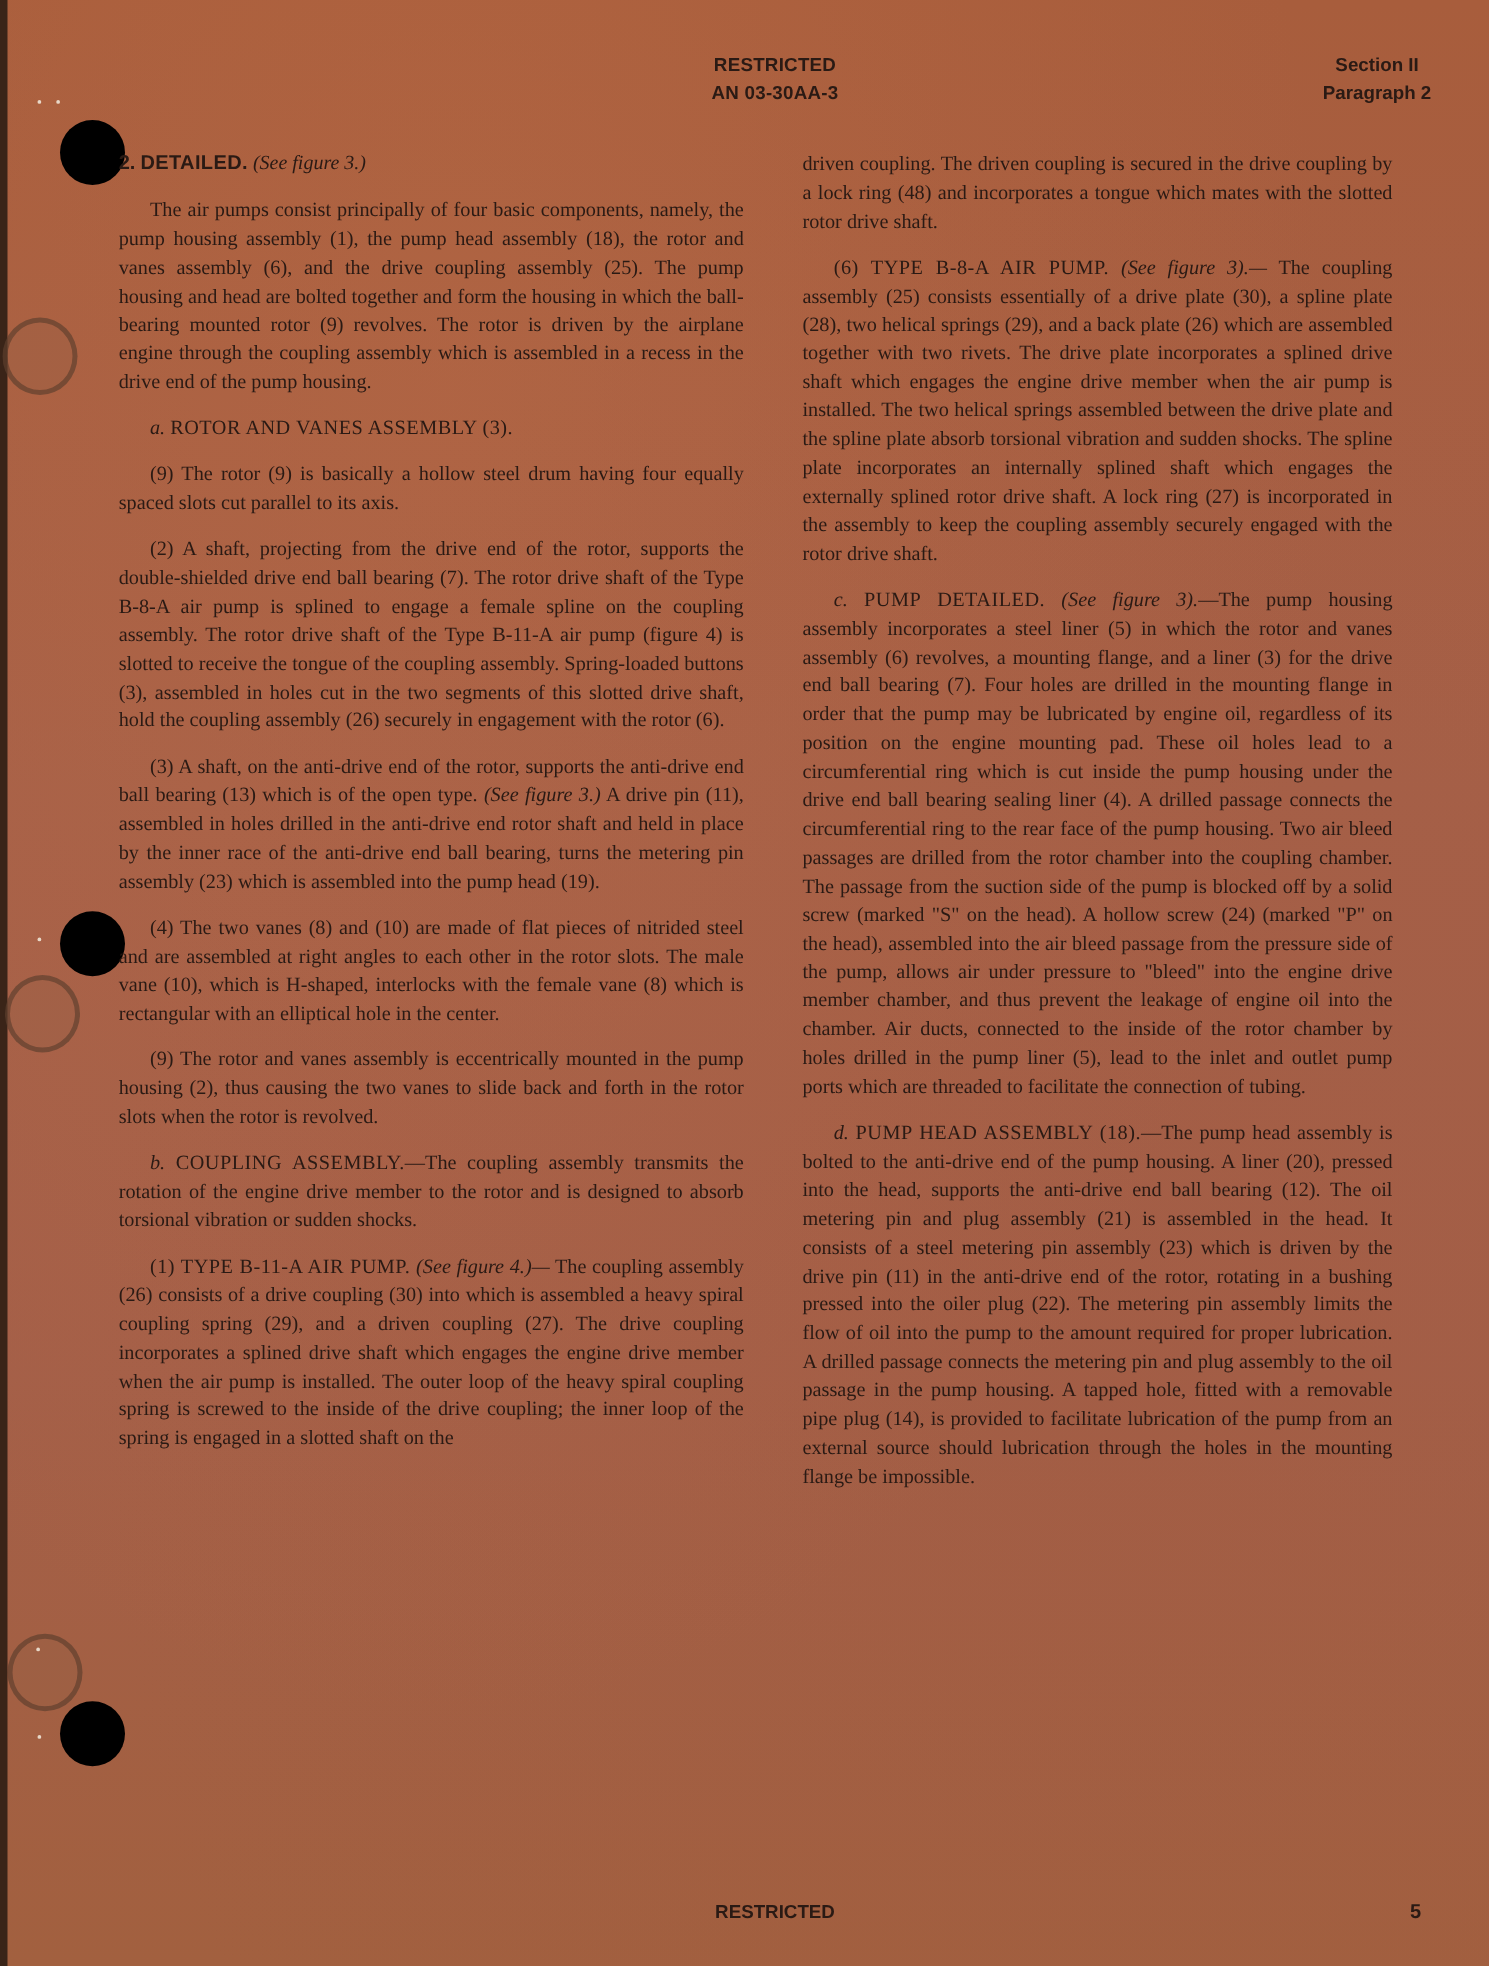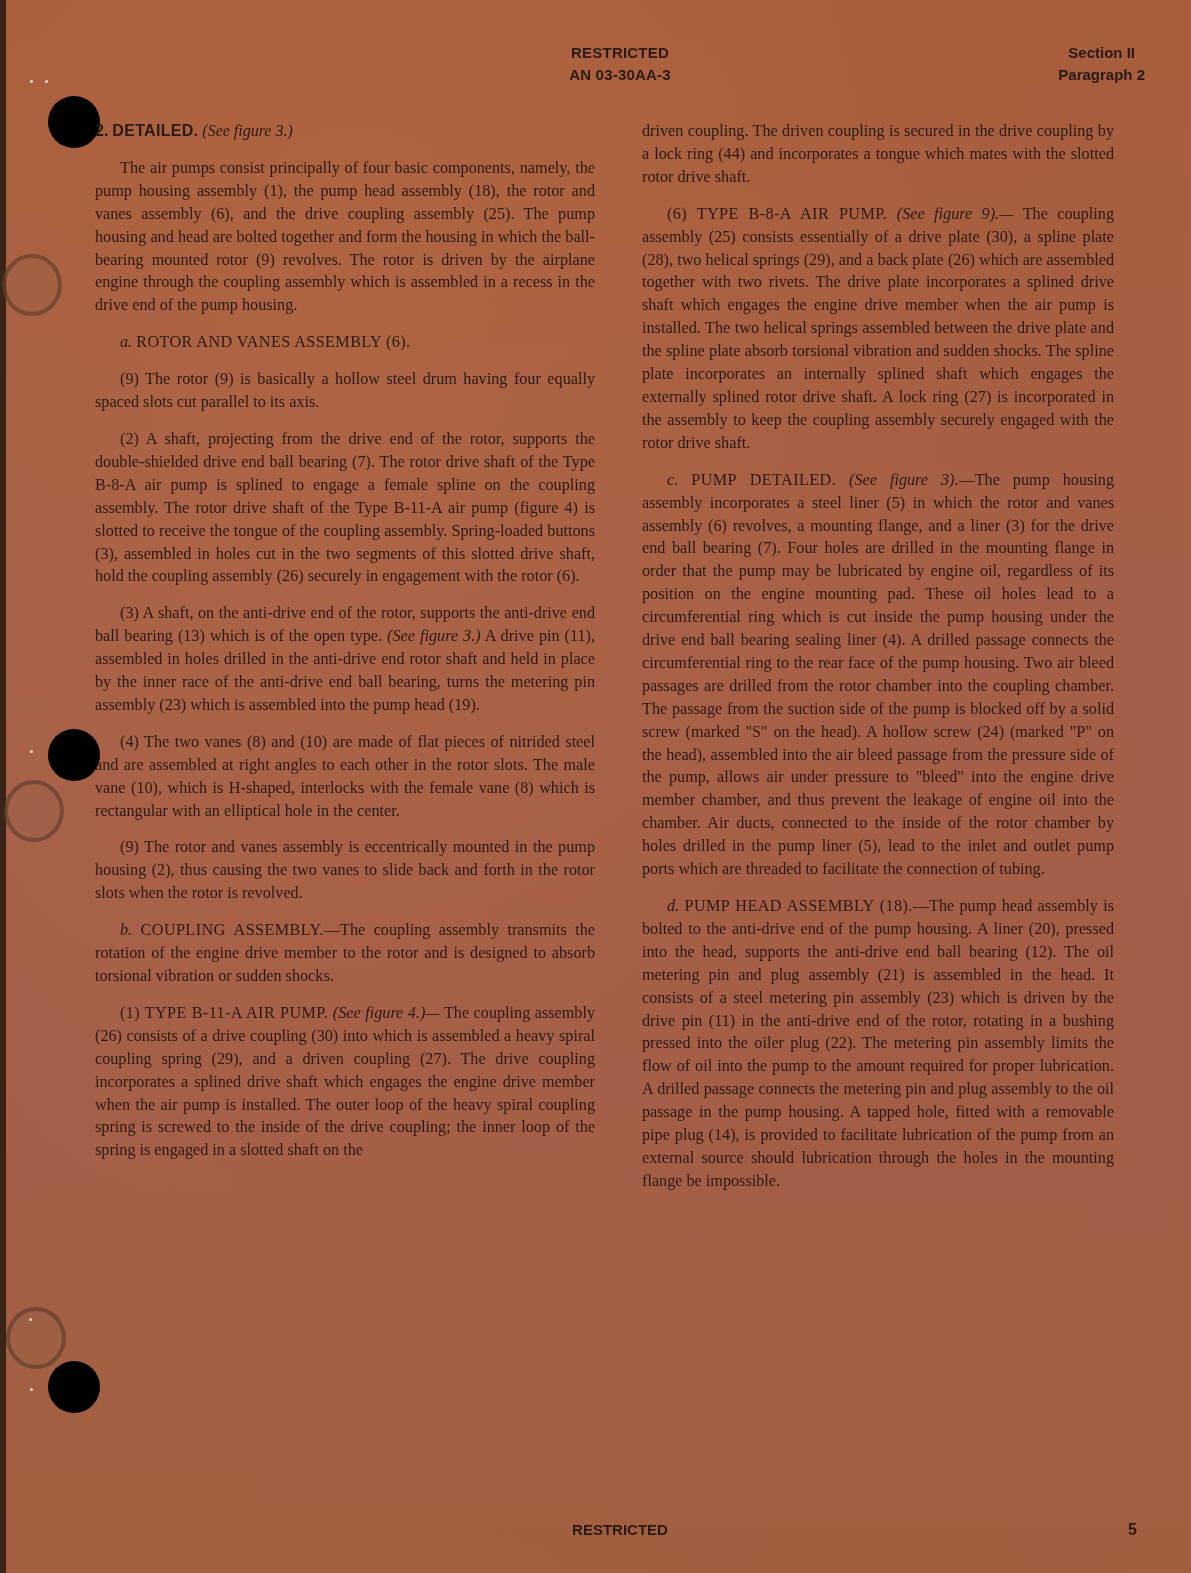--- a/index.html
+++ b/index.html
@@ -101,21 +101,21 @@
   <div class="col col-left">
     <div class="heading-main">
       <span class="num">2.</span>
       <span class="title">DETAILED.</span>
       <span class="it">(See figure 3.)</span>
     </div>
     <p>The air pumps consist principally of four basic components, namely, the pump housing assembly (1), the pump head assembly (18), the rotor and vanes assembly (6), and the drive coupling assembly (25). The pump housing and head are bolted together and form the housing in which the ball-bearing mounted rotor (9) revolves. The rotor is driven by the airplane engine through the coupling assembly which is assembled in a recess in the drive end of the pump housing.</p>
 
     <p class="sub-head">
       <span class="it">a.</span>
-      <span class="caps">ROTOR AND VANES ASSEMBLY (6).</span>
+      <span class="caps">ROTOR AND VANES ASSEMBLY (3).</span>
     </p>
     <p>(9) The rotor (9) is basically a hollow steel drum having four equally spaced slots cut parallel to its axis.</p>
     <p>(2) A shaft, projecting from the drive end of the rotor, supports the double-shielded drive end ball bearing (7). The rotor drive shaft of the Type B-8-A air pump is splined to engage a female spline on the coupling assembly. The rotor drive shaft of the Type B-11-A air pump (figure 4) is slotted to receive the tongue of the coupling assembly. Spring-loaded buttons (3), assembled in holes cut in the two segments of this slotted drive shaft, hold the coupling assembly (26) securely in engagement with the rotor (6).</p>
     <p>
       <span>(3) A shaft, on the anti-drive end of the rotor, supports the anti-drive end ball bearing (13) which is of the open type.</span>
       <span class="it">(See figure 3.)</span>
       <span>A drive pin (11), assembled in holes drilled in the anti-drive end rotor shaft and held in place by the inner race of the anti-drive end ball bearing, turns the metering pin assembly (23) which is assembled into the pump head (19).</span>
     </p>
     <p>(4) The two vanes (8) and (10) are made of flat pieces of nitrided steel and are assembled at right angles to each other in the rotor slots. The male vane (10), which is H-shaped, interlocks with the female vane (8) which is rectangular with an elliptical hole in the center.</p>
     <p>(9) The rotor and vanes assembly is eccentrically mounted in the pump housing (2), thus causing the two vanes to slide back and forth in the rotor slots when the rotor is revolved.</p>
@@ -125,24 +125,24 @@
       <span class="caps">COUPLING ASSEMBLY.</span><span>—The coupling assembly transmits the rotation of the engine drive member to the rotor and is designed to absorb torsional vibration or sudden shocks.</span>
     </p>
     <p>
       <span class="caps">(1) TYPE B-11-A AIR PUMP.</span>
       <span class="it">(See figure 4.)—</span>
       <span>The coupling assembly (26) consists of a drive coupling (30) into which is assembled a heavy spiral coupling spring (29), and a driven coupling (27). The drive coupling incorporates a splined drive shaft which engages the engine drive member when the air pump is installed. The outer loop of the heavy spiral coupling spring is screwed to the inside of the drive coupling; the inner loop of the spring is engaged in a slotted shaft on the</span>
     </p>
   </div>
 
   <div class="col col-right">
-    <p class="cont">driven coupling. The driven coupling is secured in the drive coupling by a lock ring (44) and incorporates a tongue which mates with the slotted rotor drive shaft.</p>
+    <p class="cont">driven coupling. The driven coupling is secured in the drive coupling by a lock ring (48) and incorporates a tongue which mates with the slotted rotor drive shaft.</p>
     <p>
       <span class="caps">(6) TYPE B-8-A AIR PUMP.</span>
-      <span class="it">(See figure 9).—</span>
+      <span class="it">(See figure 3).—</span>
       <span>The coupling assembly (25) consists essentially of a drive plate (30), a spline plate (28), two helical springs (29), and a back plate (26) which are assembled together with two rivets. The drive plate incorporates a splined drive shaft which engages the engine drive member when the air pump is installed. The two helical springs assembled between the drive plate and the spline plate absorb torsional vibration and sudden shocks. The spline plate incorporates an internally splined shaft which engages the externally splined rotor drive shaft. A lock ring (27) is incorporated in the assembly to keep the coupling assembly securely engaged with the rotor drive shaft.</span>
     </p>
     <p>
       <span class="it">c.</span>
       <span class="caps">PUMP DETAILED.</span>
       <span class="it">(See figure 3).</span><span>—The pump housing assembly incorporates a steel liner (5) in which the rotor and vanes assembly (6) revolves, a mounting flange, and a liner (3) for the drive end ball bearing (7). Four holes are drilled in the mounting flange in order that the pump may be lubricated by engine oil, regardless of its position on the engine mounting pad. These oil holes lead to a circumferential ring which is cut inside the pump housing under the drive end ball bearing sealing liner (4). A drilled passage connects the circumferential ring to the rear face of the pump housing. Two air bleed passages are drilled from the rotor chamber into the coupling chamber. The passage from the suction side of the pump is blocked off by a solid screw (marked "S" on the head). A hollow screw (24) (marked "P" on the head), assembled into the air bleed passage from the pressure side of the pump, allows air under pressure to "bleed" into the engine drive member chamber, and thus prevent the leakage of engine oil into the chamber. Air ducts, connected to the inside of the rotor chamber by holes drilled in the pump liner (5), lead to the inlet and outlet pump ports which are threaded to facilitate the connection of tubing.</span>
     </p>
     <p>
       <span class="it">d.</span>
       <span class="caps">PUMP HEAD ASSEMBLY (18).</span><span>—The pump head assembly is bolted to the anti-drive end of the pump housing. A liner (20), pressed into the head, supports the anti-drive end ball bearing (12). The oil metering pin and plug assembly (21) is assembled in the head. It consists of a steel metering pin assembly (23) which is driven by the drive pin (11) in the anti-drive end of the rotor, rotating in a bushing pressed into the oiler plug (22). The metering pin assembly limits the flow of oil into the pump to the amount required for proper lubrication. A drilled passage connects the metering pin and plug assembly to the oil passage in the pump housing. A tapped hole, fitted with a removable pipe plug (14), is provided to facilitate lubrication of the pump from an external source should lubrication through the holes in the mounting flange be impossible.</span>

